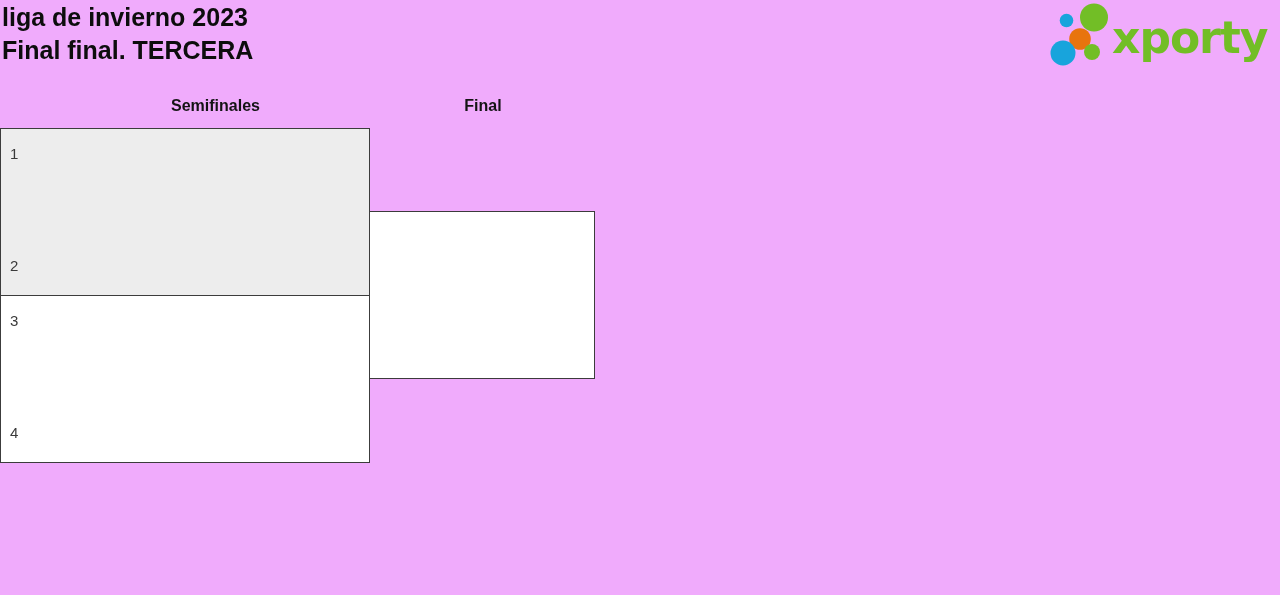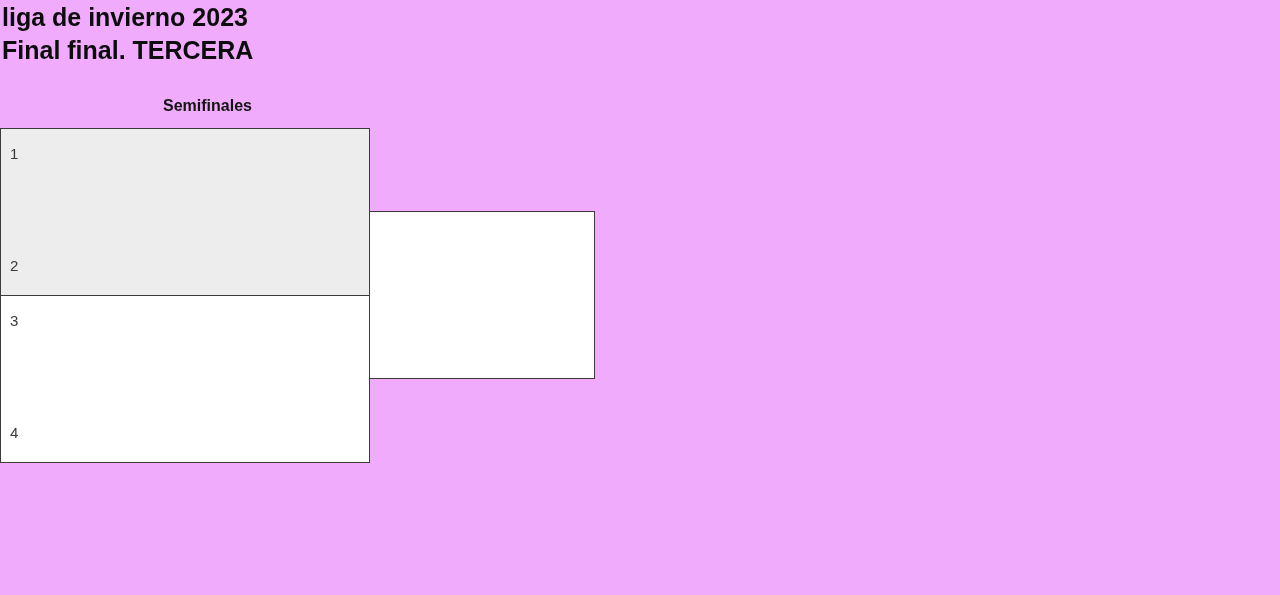--- a/index.html
+++ b/index.html
@@ -44,21 +44,21 @@
 
   .round-header {
     position: absolute;
     top: 96px;
     font-size: 16px;
     font-weight: 700;
     color: #141414;
     text-align: center;
     line-height: 20px;
   }
-  .round-header.semis { left: 4px; width: 370px; padding-left: 37px; }
+  .round-header.semis { left: 12px; width: 370px; padding-left: 37px; }
   .round-header.final { left: 370px; width: 226px; }
 
   .match-box {
     position: absolute;
     border: 1px solid #3c3c3c;
     background: #ffffff;
   }
   .match-box.highlight { background: #ededed; }
 
   .sf { left: 0; width: 370px; height: 168px; }
@@ -80,24 +80,37 @@
 </head>
 <body>
 
 <div class="page">
 
   <div class="title-block">
     <div class="title-line">liga de invierno 2023</div>
     <div class="title-line">Final final. TERCERA</div>
   </div>
 
+  <div class="logo">
+    <svg width="230" height="75" viewBox="0 0 230 75" xmlns="http://www.w3.org/2000/svg">
+      <g>
+        <circle cx="18.5" cy="20.5" r="6.8" fill="#18a4dc"></circle>
+        <circle cx="46" cy="17.5" r="14" fill="#72be26"></circle>
+        <circle cx="32" cy="39" r="10.8" fill="#e8740e"></circle>
+        <circle cx="15" cy="53" r="12.5" fill="#18a4dc"></circle>
+        <circle cx="44" cy="52" r="8" fill="#72be26"></circle>
+      </g>
+      <text x="64" y="53" font-family="DejaVu Sans, Liberation Sans, sans-serif" font-size="44" font-weight="bold" letter-spacing="-1" fill="#72be26">xporty</text>
+    </svg>
+  </div>
 
   <div class="bracket">
 
     <div class="round-header semis">Semifinales</div>
+    <div class="round-header final">Final</div>
 
     <div class="match-box sf sf-1 highlight">
       <div class="seed top">1</div>
       <div class="seed bottom">2</div>
     </div>
 
     <div class="match-box sf sf-2">
       <div class="seed top">3</div>
       <div class="seed bottom">4</div>
     </div>

